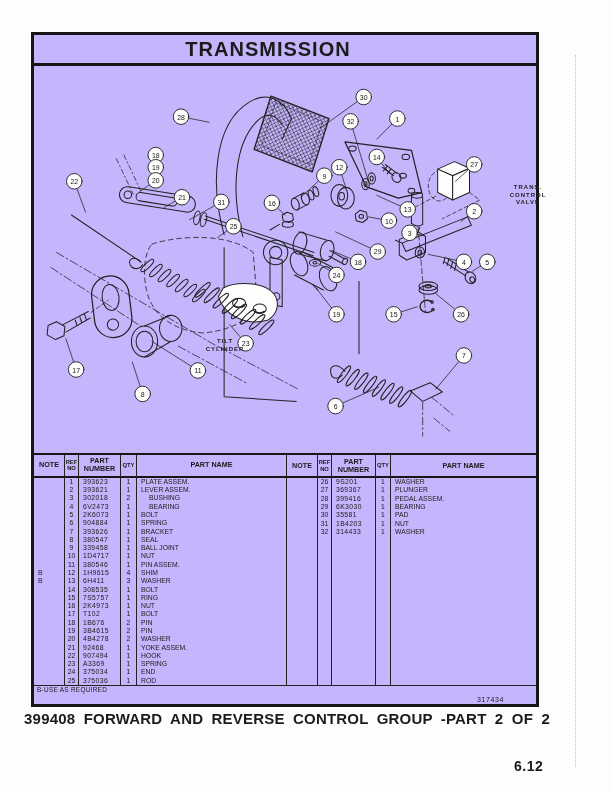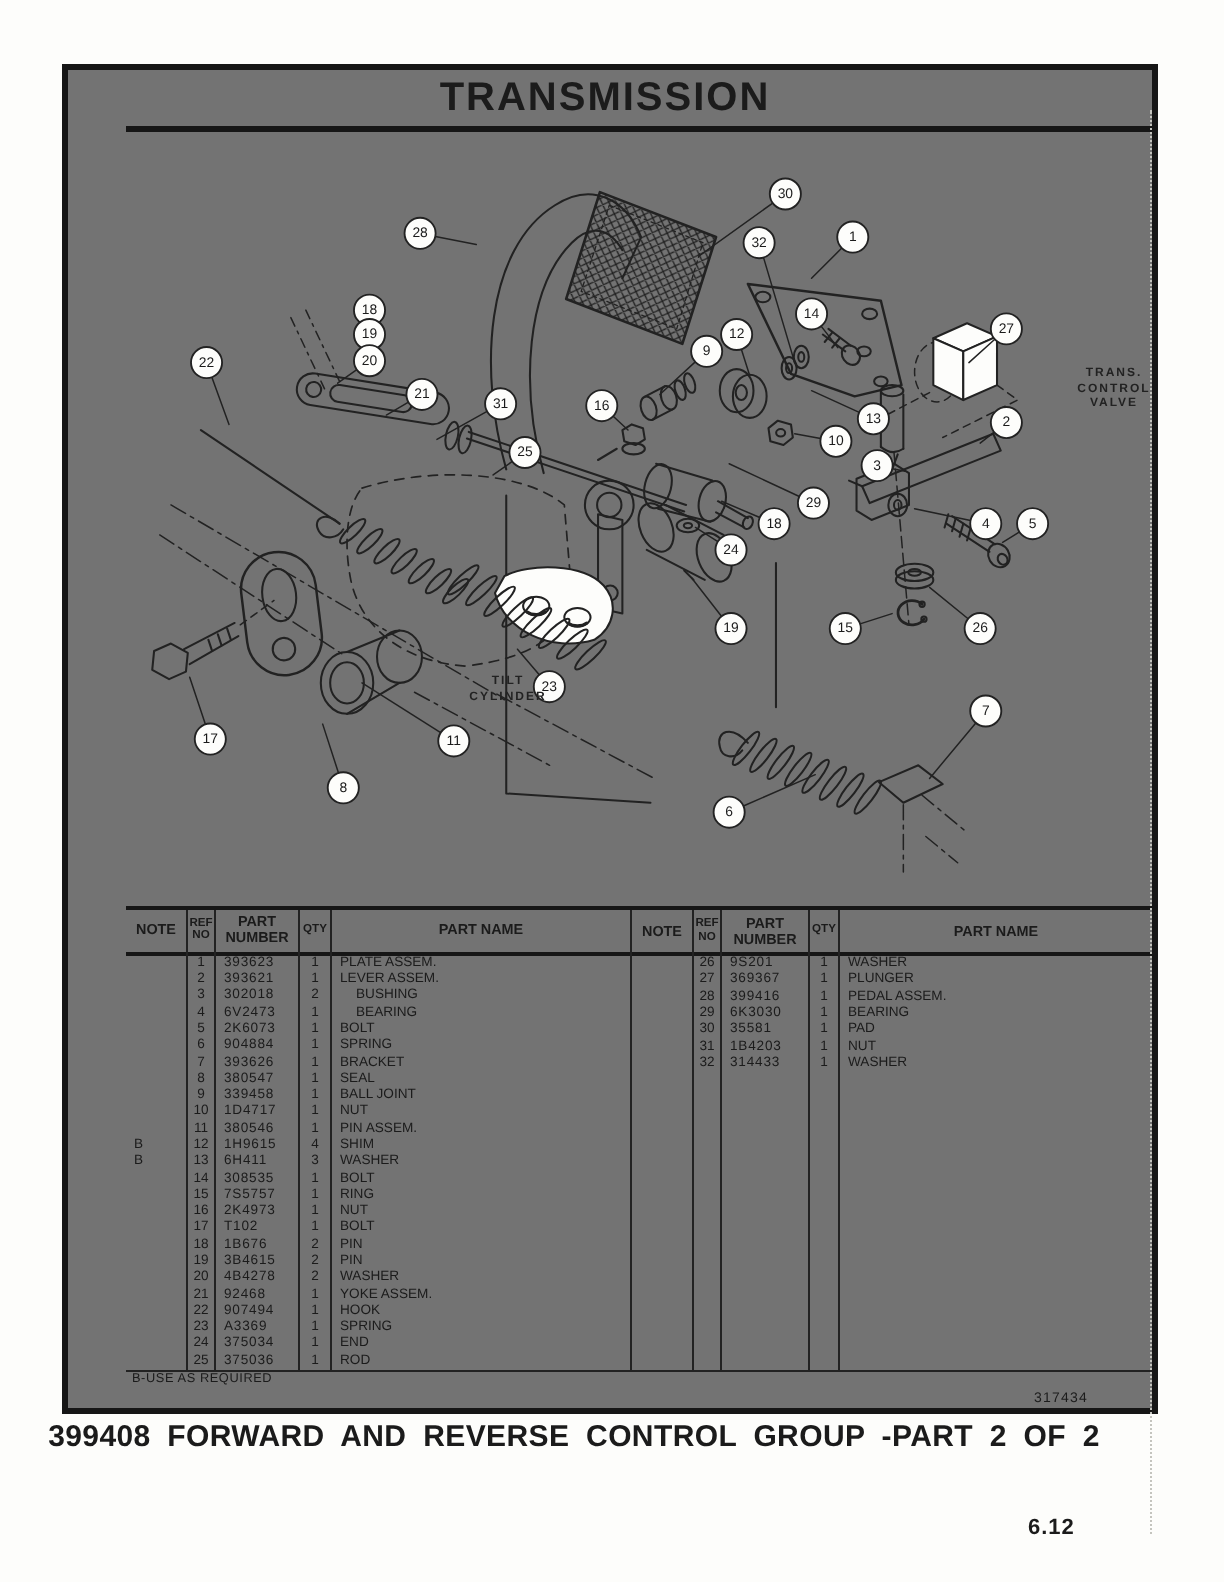--- a/index.html
+++ b/index.html
@@ -1,19 +1,19 @@
 <!DOCTYPE html>
 <html><head>
 <meta charset="utf-8">
 <style>
   html,body{margin:0;padding:0;background:#e8e8e4;}
   .page{position:relative;width:612px;height:791px;background:#fdfdfb;overflow:hidden;
         font-family:"Liberation Sans", sans-serif;color:#1b1b1b;}
-  .frame{position:absolute;left:31px;top:32px;width:548px;height:675px;
-         border:3px solid #161616;box-sizing:border-box;background:#737373;padding-left:29px;}
+  .frame{position:absolute;left:31px;top:32px;width:508px;height:675px;
+         border:3px solid #161616;box-sizing:border-box;background:#c4b5fd;}
   .titlebar{height:28px;border-bottom:3px solid #161616;display:flex;align-items:center;justify-content:center;}
   .titlebar .t{font-size:20px;font-weight:bold;letter-spacing:1px;padding-right:34px;}
   .diagram-wrap{position:relative;width:502px;height:387px;}
   svg{display:block;}
   .dlabel{position:absolute;font-size:6px;font-weight:bold;letter-spacing:1px;line-height:7.5px;
           white-space:pre-line;text-align:center;color:#222;}
   #lbl-valve{left:468px;top:118px;width:52px;}
   #lbl-tilt{left:160px;top:272px;width:62px;}
   
   .ptable{display:flex;width:100%;height:232px;border-top:2px solid #161616;box-sizing:border-box;
@@ -30,21 +30,21 @@
   .c-note{padding-left:4px;}
   .c-ref{text-align:center;}
   .c-part{padding-left:4px;letter-spacing:0.4px;}
   .c-qty{text-align:center;}
   .c-name{padding-left:4px;}
   .c-name.ind{padding-left:12px;}
   .footnote{height:8px;border-top:1px solid #222;font-size:6.4px;line-height:8px;padding-left:3px;letter-spacing:0.3px;}
   .formnum{height:11px;font-size:7px;line-height:11px;text-align:right;padding-right:32px;letter-spacing:0.6px;}
   .caption{position:absolute;left:0;top:710px;width:574px;text-align:center;
            font-size:15px;font-weight:bold;letter-spacing:0.2px;word-spacing:4px;}
-  .pagenum{position:absolute;left:514px;top:758px;font-size:11px;font-weight:bold;letter-spacing:0.5px;}
+  .pagenum{position:absolute;left:514px;top:758px;font-size:14px;font-weight:bold;letter-spacing:0.5px;}
   .scanline{position:absolute;left:575px;top:55px;height:712px;width:0;border-left:1px dotted #c4c4be;}
 </style>
 </head>
 <body>
 
 <div class="page">
 
   <div class="frame">
     <div class="titlebar">
       <div class="t">TRANSMISSION</div>

